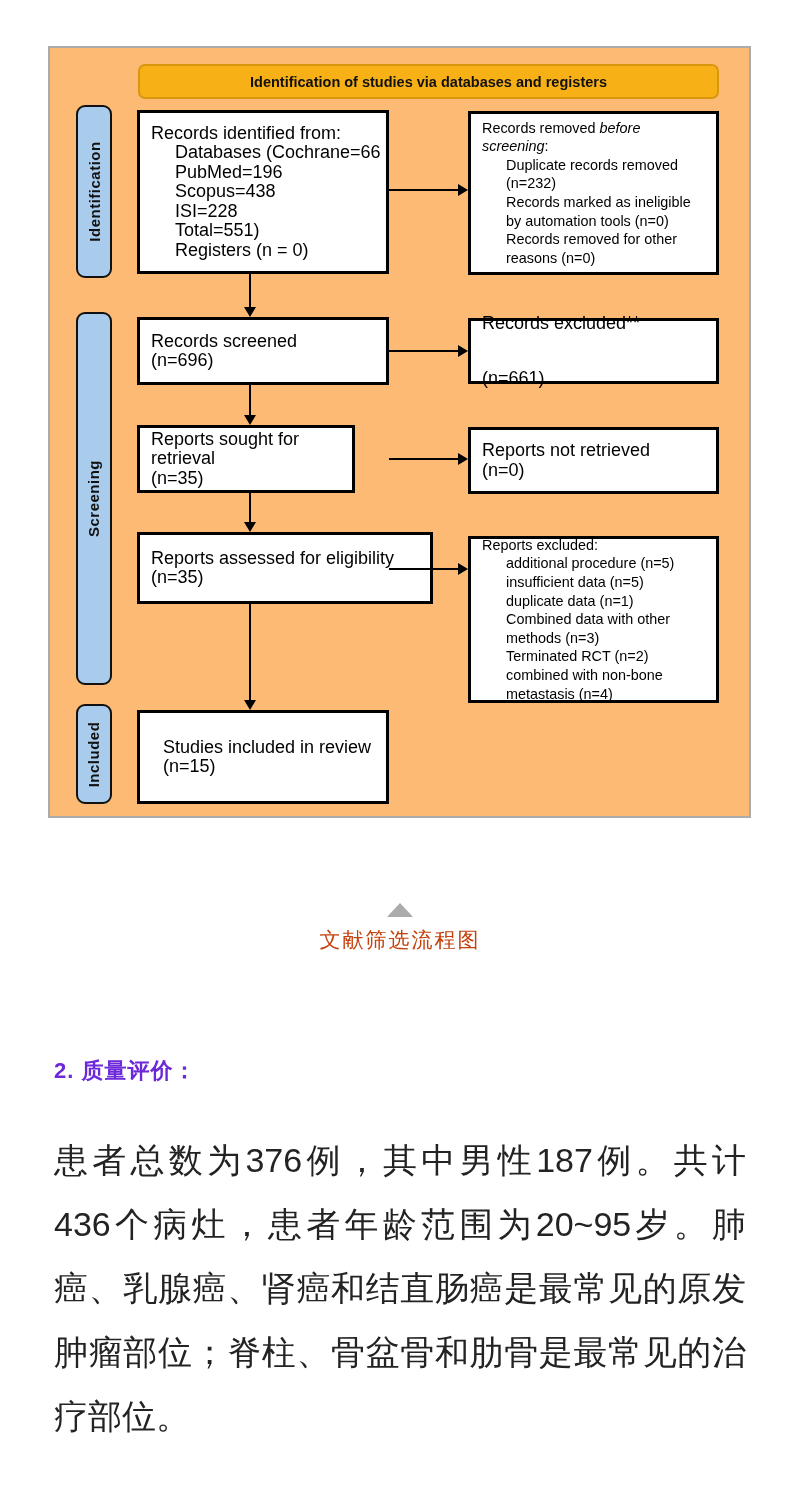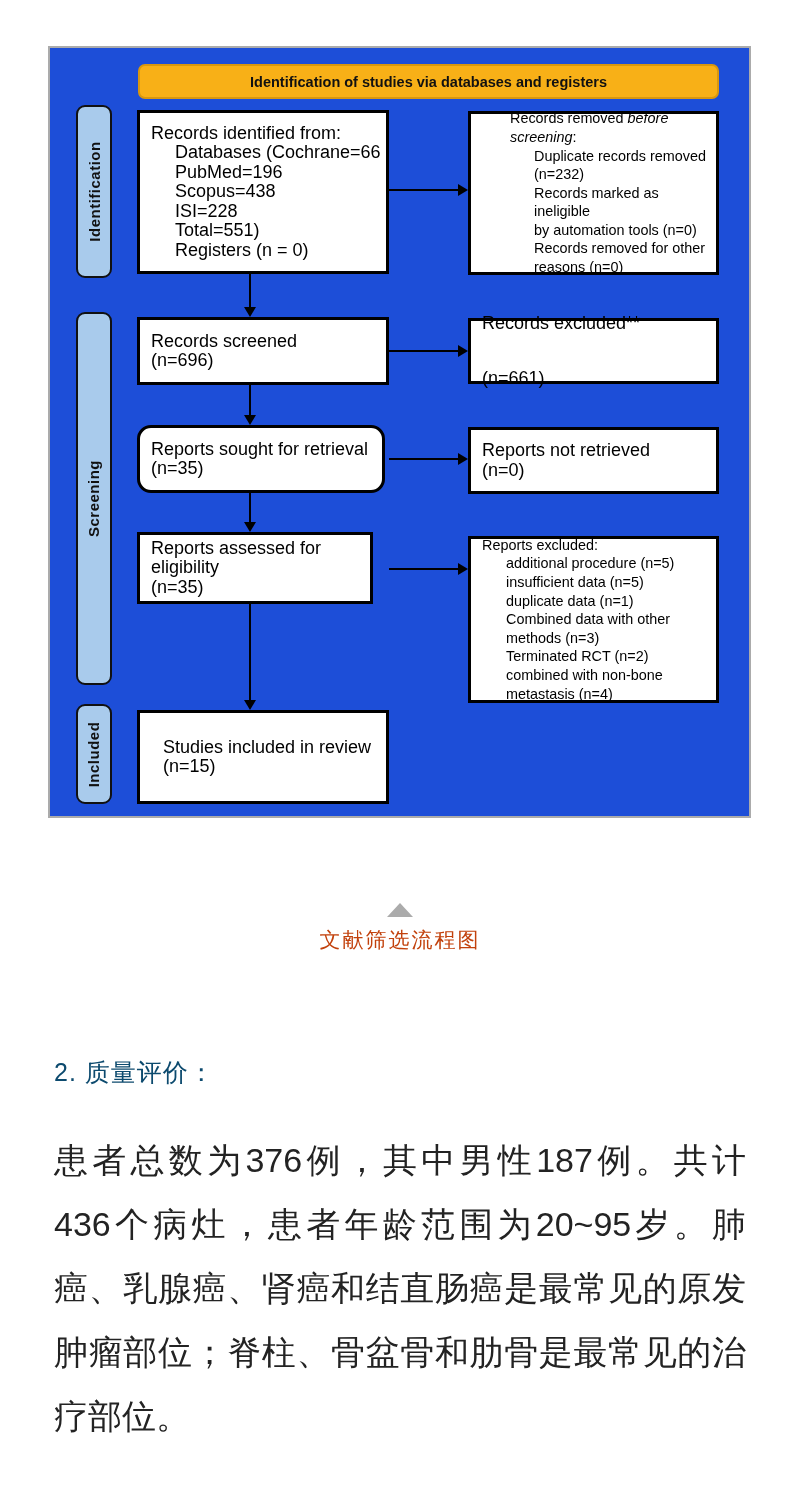--- a/index.html
+++ b/index.html
@@ -3,21 +3,21 @@
 <meta charset="utf-8">
 <style>
   html,body{margin:0;padding:0;background:#ffffff;}
   .page{
     position:relative;width:800px;height:1510px;background:#ffffff;overflow:hidden;
     font-family:"Liberation Sans","DejaVu Sans",sans-serif;color:#000;
   }
   
   .fc{
     position:absolute;left:48px;top:46px;width:703px;height:772px;
-    background:#1d4ed8;border:2px solid #ababab;box-sizing:border-box;
+    background:#fdba74;border:2px solid #ababab;box-sizing:border-box;
   }
   .banner{
     position:absolute;left:88px;top:16px;width:581px;height:35px;
     background:#f8b017;border:2px solid #d9970e;border-radius:7px;box-sizing:border-box;
     display:flex;align-items:center;justify-content:center;
     font-size:14.5px;font-weight:bold;color:#111;
   }
   .stage{
     position:absolute;left:26px;width:36px;background:#a9cbec;
     border:2.5px solid #111;border-radius:9px;box-sizing:border-box;
@@ -51,21 +51,21 @@
     border-left:13px solid transparent;border-right:13px solid transparent;
     border-bottom:14px solid #ababab;
   }
   .figcap{
     position:absolute;left:0;top:926px;width:800px;text-align:center;
     font-size:21px;color:#c2410c;letter-spacing:2px;
   }
   
   .sec-head{
     position:absolute;left:54px;top:1056px;width:700px;
-    font-size:25px;font-weight:normal;color:#0c4a6e;letter-spacing:1px;
+    font-size:22px;font-weight:bold;color:#6d28d9;letter-spacing:1px;
   }
   .para{position:absolute;left:54px;top:1128px;width:692px;color:#232323;}
   .para .pline{
     height:64px;line-height:64px;font-size:34px;
     text-align:justify;text-align-last:justify;white-space:nowrap;
   }
   .para .pline.last{text-align-last:left;}
 </style>
 </head>
 <body>
@@ -96,36 +96,36 @@
       <div class="ln ind">ISI=228</div>
       <div class="ln ind">Total=551)</div>
       <div class="ln ind">Registers (n = 0)</div>
     </div>
 
     <div class="bx" style="left:87px;top:269px;width:252px;height:68px;">
       <div class="ln">Records screened</div>
       <div class="ln">(n=696)</div>
     </div>
 
-    <div class="bx" style="left:87px;top:377px;width:248px;height:68px;border-radius:14px;">
+    <div class="bx" style="left:87px;top:377px;width:218px;height:68px;">
       <div class="ln">Reports sought for retrieval</div>
       <div class="ln">(n=35)</div>
     </div>
 
-    <div class="bx" style="left:87px;top:484px;width:236px;height:72px;">
+    <div class="bx" style="left:87px;top:484px;width:296px;height:72px;">
       <div class="ln">Reports assessed for eligibility</div>
       <div class="ln">(n=35)</div>
     </div>
 
     <div class="bx" style="left:87px;top:662px;width:252px;height:94px;padding-left:12px;">
       <div class="ln">Studies included in review</div>
       <div class="ln">(n=15)</div>
     </div>
 
-    <div class="bx dense" style="left:418px;top:63px;width:251px;height:164px;padding-left:28px;">
+    <div class="bx dense" style="left:418px;top:63px;width:251px;height:164px;">
       <div class="ln"><span>Records removed </span><i>before</i></div>
       <div class="ln"><i>screening</i><span>:</span></div>
       <div class="ln ind">Duplicate records removed</div>
       <div class="ln ind">(n=232)</div>
       <div class="ln ind">Records marked as ineligible</div>
       <div class="ln ind">by automation tools (n=0)</div>
       <div class="ln ind">Records removed for other</div>
       <div class="ln ind">reasons (n=0)</div>
     </div>
 

